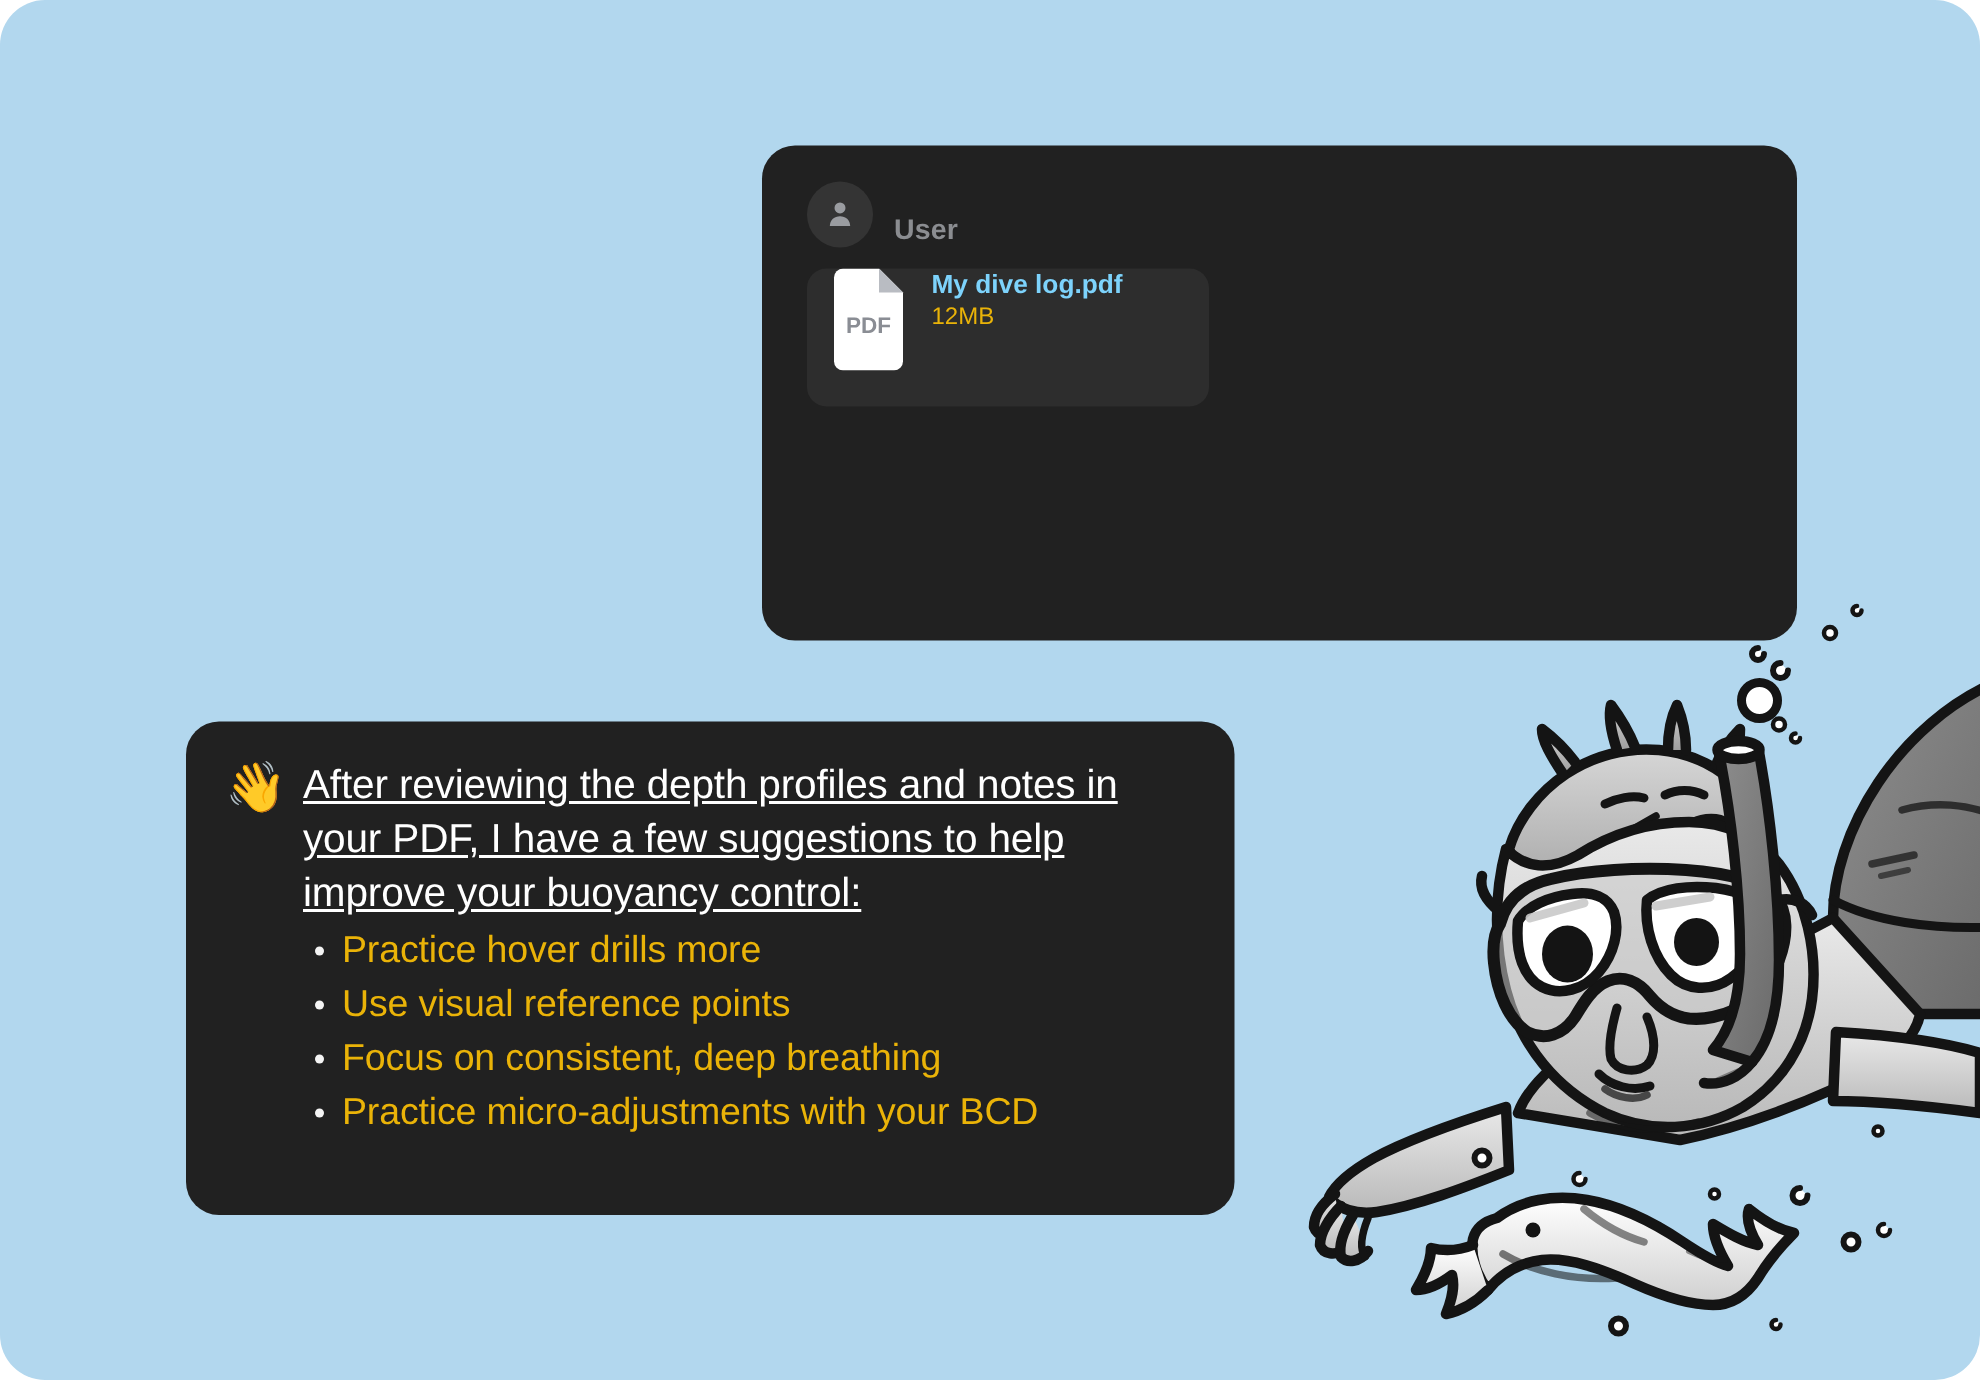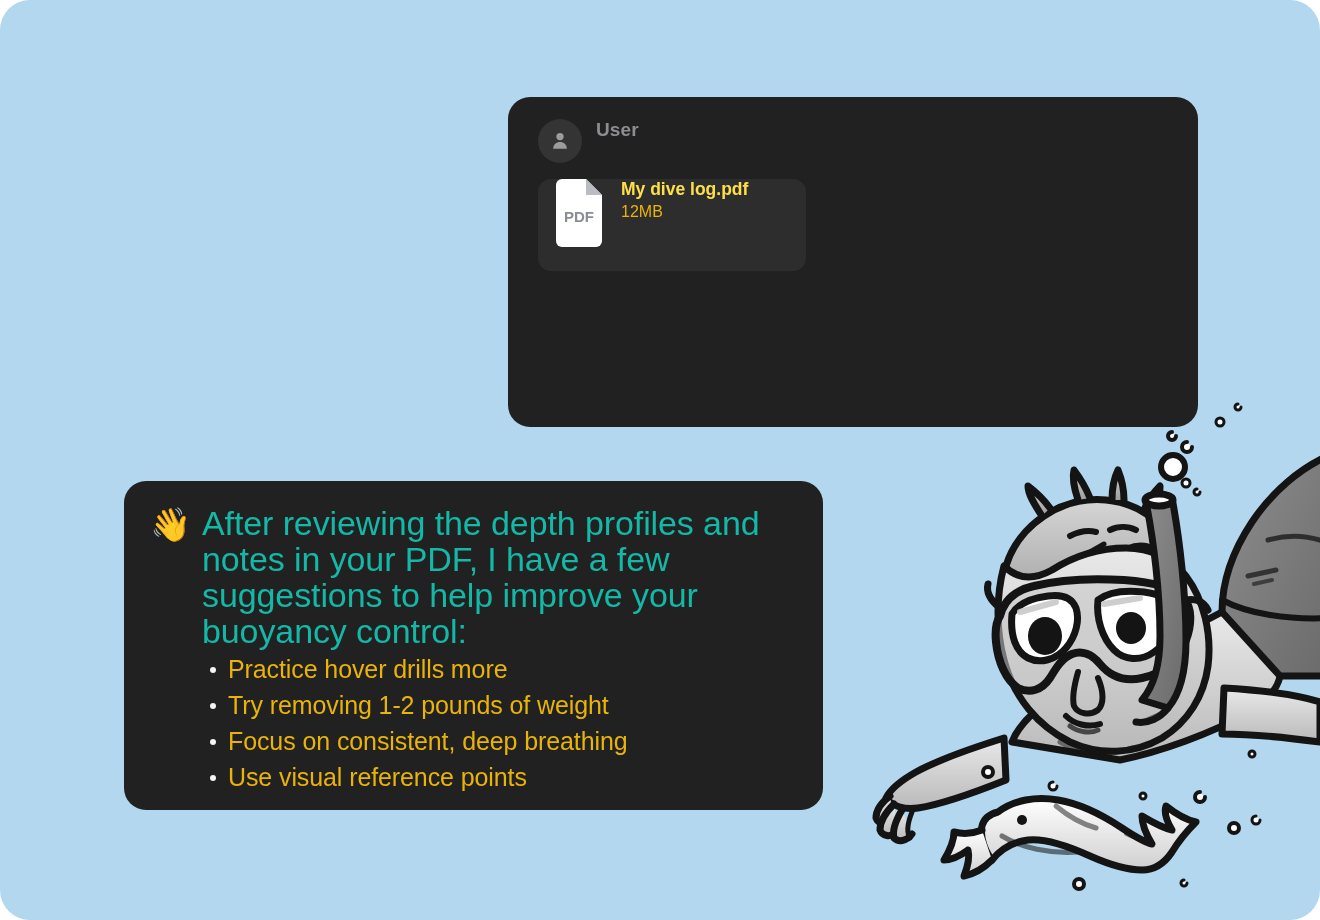--- a/index.html
+++ b/index.html
@@ -47,21 +47,21 @@
   #user-bubble {
     left: 508px;
     top: 97px;
     width: 690px;
     height: 330px;
     padding: 22px 26px 26px 30px;
   }
 
   .user-head {
     display: flex;
-    align-items: flex-start;
+    align-items: flex-end;
     gap: 14px;
     height: 46px;
   }
   .avatar {
     width: 44px;
     height: 44px;
     border-radius: 50%;
     background: #343434;
     display: flex;
     align-items: center;
@@ -87,21 +87,21 @@
     align-items: flex-start;
     gap: 15px;
     padding: 0 16px 0 14px;
     box-sizing: border-box;
   }
   .pdf-icon { width: 54px; height: 68px; flex: none; display:block; }
   .att-meta { display: flex; flex-direction: column; gap: 3px; min-width: 0; }
   .att-name {
     font-size: 17.5px;
     font-weight: bold;
-    color: #fde047;
+    color: #7dd3fc;
     white-space: nowrap;
   }
   .att-size {
     font-size: 16px;
     color: #eab308;
   }
 
   .user-text {
     margin-top: 20px;
     font-size: 25.5px;
@@ -126,24 +126,25 @@
   .wave {
     font-size: 33px;
     line-height: 36px;
     flex: none;
     width: 42px;
     text-align: center;
     margin-top: 2px;
   }
   .assist-body { flex: 1; min-width: 0; }
   .assist-intro {
-    font-size: 34px;
+    font-size: 27px;
     line-height: 36px;
-    color: #14b8a6;
+    color: #ffffff;
     letter-spacing: -0.1px;
+    text-decoration: underline;
   }
   .assist-list {
     margin: 2px 0 0 0;
     padding: 0;
     list-style: none;
   }
   .assist-list li {
     position: relative;
     padding-left: 26px;
     font-size: 25px;
@@ -356,22 +357,22 @@
 
     </div>
 
     <div class="bubble" id="assistant-bubble">
       <div class="assist-row">
         <div class="wave">👋</div>
         <div class="assist-body">
           <div class="assist-intro">After reviewing the depth profiles and notes in your PDF, I have a few suggestions to help improve your buoyancy control:</div>
           <ul class="assist-list" id="assistant-bullets">
               <li>Practice hover drills more</li>
-              <li>Try removing 1-2 pounds of weight</li>
+              <li>Use visual reference points</li>
               <li>Focus on consistent, deep breathing</li>
-              <li>Use visual reference points</li>
+              <li>Practice micro-adjustments with your BCD</li>
             </ul>
         </div>
       </div>
     </div>
 
   </div>
 </div>
 
 </body></html>

